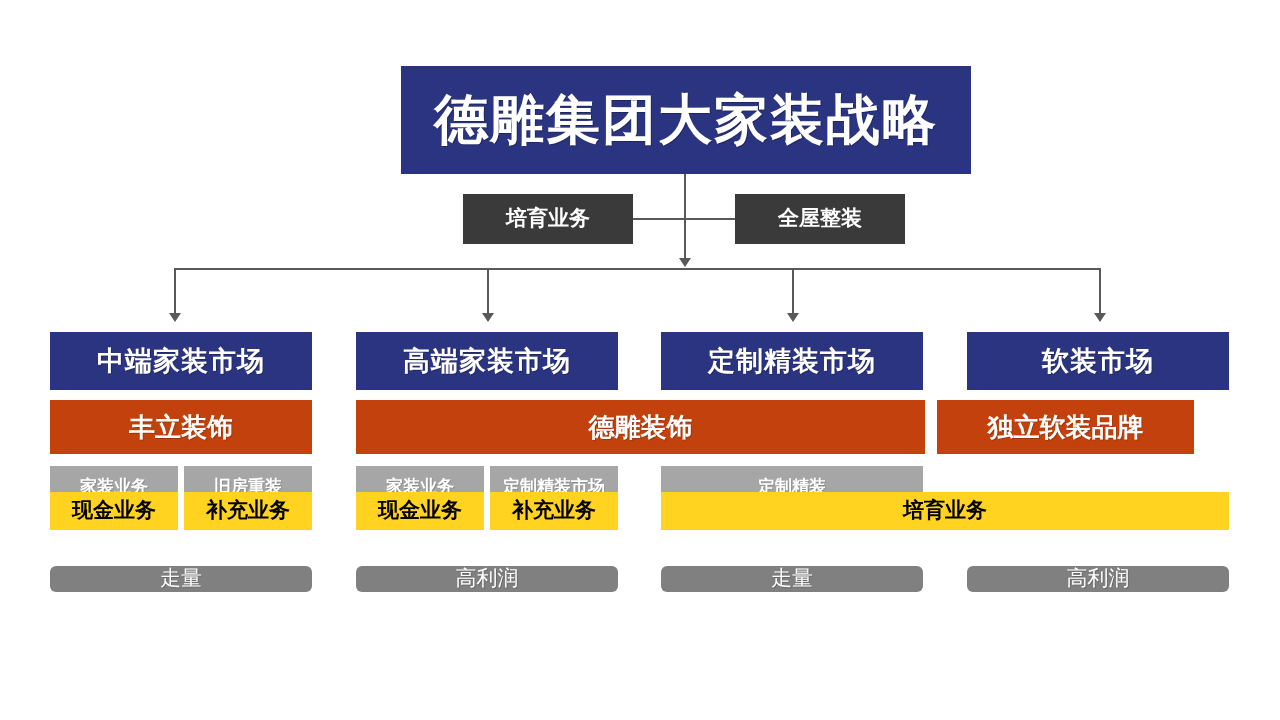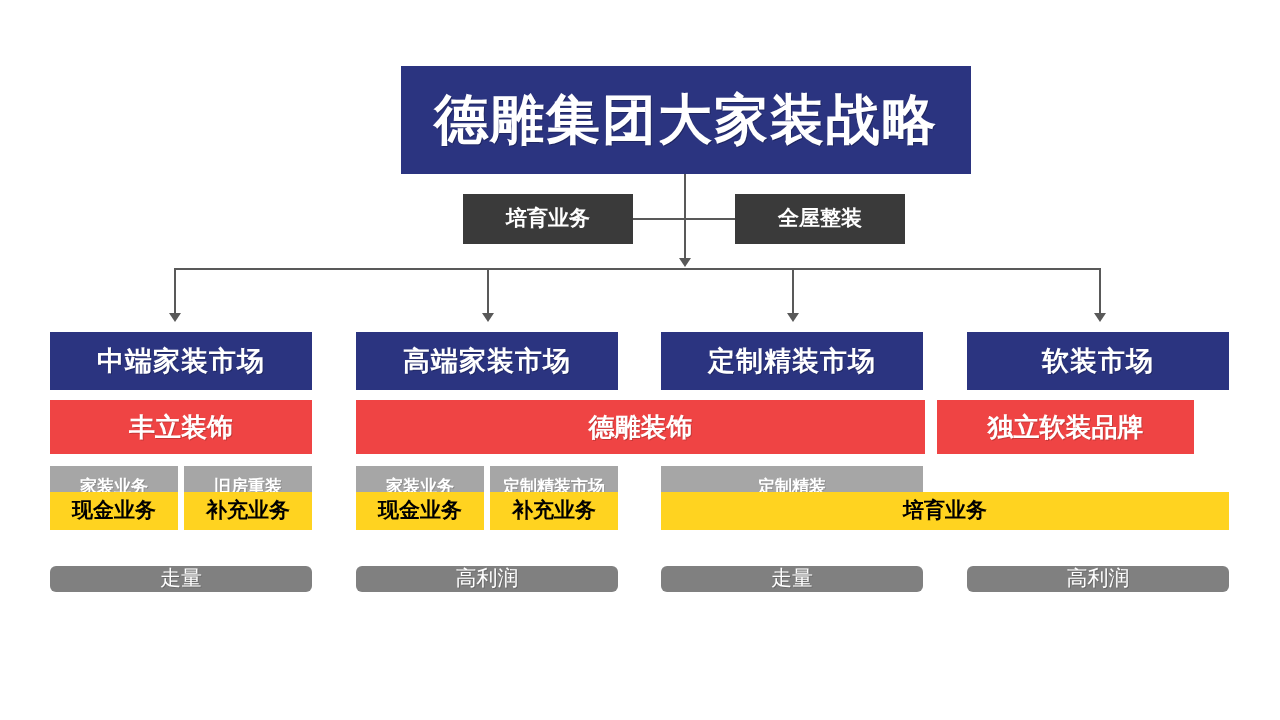--- a/index.html
+++ b/index.html
@@ -77,21 +77,21 @@
     color: #ffffff;
     font-size: 27px;
     font-weight: bold;
     letter-spacing: 1px;
     text-shadow: 1px 1px 0 rgba(0,0,0,.22);
   }
   
   .brand-box {
     top: 400px;
     height: 54px;
-    background: #ef4444;
+    background: #c2410c;
     color: #ffffff;
     font-size: 26px;
     font-weight: bold;
     text-shadow: 1px 1px 0 rgba(0,0,0,.18);
   }
   
   .biz-box {
     top: 466px;
     height: 40px;
     background: #A6A6A6;

